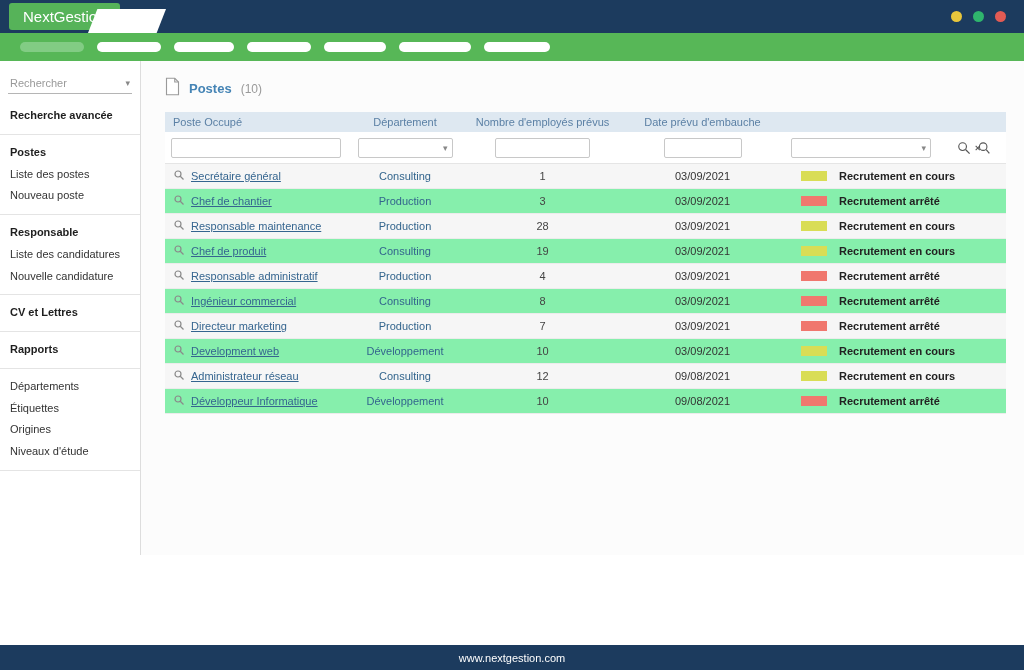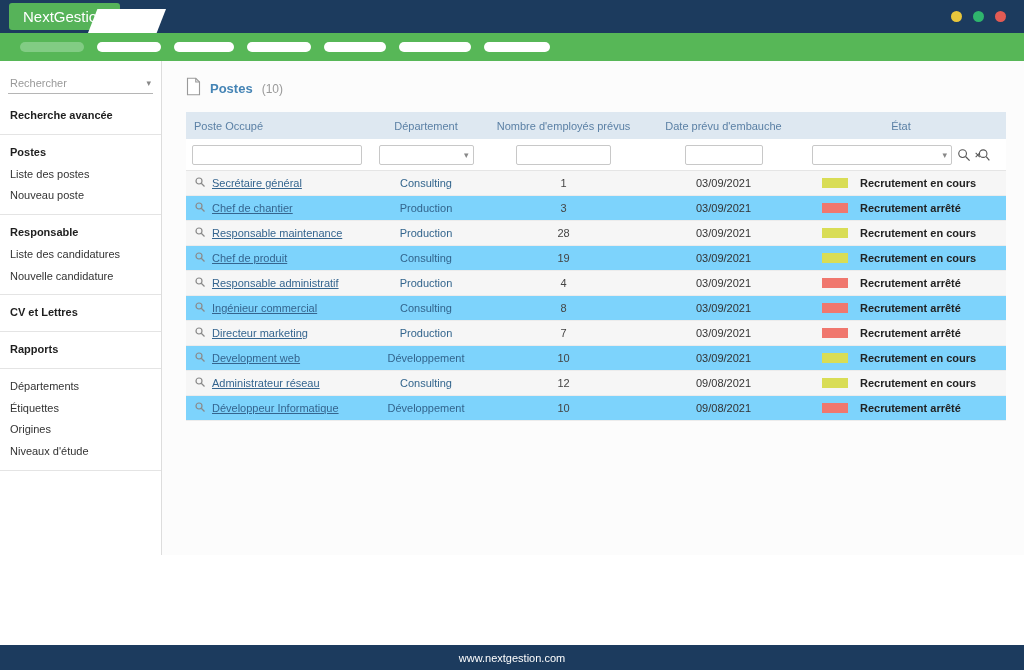--- a/index.html
+++ b/index.html
@@ -16,21 +16,21 @@
   .dot { width:11px; height:11px; border-radius:50%; }
   .dot-yellow { background:#e8c63c; } .dot-green { background:#2fb56d; } .dot-red { background:#e25b54; }
 
   
   .navbar { height:28px; background:#57b757; display:flex; align-items:center; gap:13px; padding-left:20px; }
   .nav-pill { height:10px; border-radius:6px; background:#fff; display:inline-block; }
   .nav-pill.active { background:#82cc84; }
 
   
   .content { display:flex; height:494px; background:#fff; }
-  .sidebar { width:162px; border-right:1px solid #ddd; font-size:11px; flex:none; }
+  .sidebar { width:141px; border-right:1px solid #ddd; font-size:11px; flex:none; }
   .search-box { margin:12px 8px 4px 8px; border-bottom:1px solid #b5b5b5; color:#999;
                 display:flex; justify-content:space-between; align-items:center; padding:4px 2px; cursor:pointer; }
   .caret { color:#888; font-size:9px; }
   .side-group { border-bottom:1px solid #e4e4e4; padding:7px 0; }
   .side-item { padding:4px 10px; color:#333; cursor:pointer; line-height:1.25; }
   .side-item.bold { font-weight:bold; color:#1e1e1e; }
 
   .main { flex:1; background:#fcfcfc; padding:16px 18px 0 24px; }
   .main-header { display:flex; align-items:center; gap:9px; }
   .page-title { color:#4584b5; font-weight:bold; font-size:13px; }
@@ -39,34 +39,34 @@
   .toolbar { display:flex; align-items:center; margin-top:16px; }
   .legend { display:flex; gap:32px; margin-left:80px; }
   .legend-item { display:flex; align-items:center; gap:9px; font-size:11px; font-weight:bold; color:#222; }
   .legend-swatch { width:28px; height:10px; flex:none; }
   .add-btn { margin-left:auto; background:#a06dad; color:#fff; font-weight:bold; font-size:11px;
              border:none; border-radius:3px; padding:7px 13px; letter-spacing:.4px; cursor:pointer;
              font-family:"Liberation Sans",sans-serif; }
 
   .table { margin-top:12px; }
   .grid-row { display:grid; grid-template-columns:190px 100px 175px 145px 1fr; align-items:center; }
-  .thead { background:#dee8f1; color:#5b80a5; font-size:11px; height:27px; }
+  .thead { background:#dee8f1; color:#5b80a5; font-size:11px; height:20px; }
   .th { text-align:center; }
   .th.first { text-align:left; padding-left:8px; }
   .filters { height:32px; background:#fff; border-bottom:1px solid #e5e5e5; }
   .f-input { height:20px; border:1px solid #c8c8c8; border-radius:2px; font-size:11px; padding:0 4px;
              font-family:"Liberation Sans",sans-serif; }
   .f-poste { width:170px; margin-left:6px; }
   .f-center { justify-self:center; }
   .f-select { height:20px; border:1px solid #c8c8c8; border-radius:2px; background:#fff;
               display:flex; align-items:center; justify-content:flex-end; padding:0 4px; cursor:pointer; }
   .f-etat-cell { display:flex; align-items:center; padding:0 14px 0 16px; }
   .icon-btn { background:none; border:none; cursor:pointer; padding:2px; display:flex; align-items:center; }
 
-  .trow { height:25px; border-bottom:1px solid #ececec; font-size:11px; background:#7dd3fc; cursor:default; }
+  .trow { height:25px; border-bottom:1px solid #ececec; font-size:11px; background:#86efac; cursor:default; }
   .tbody .trow:nth-child(odd) { background:#f6f6f6; }
   .c-poste { display:flex; align-items:center; gap:6px; padding-left:8px; }
   .poste-link { color:#35658f; text-decoration:underline; cursor:pointer; }
   .c-dept { text-align:center; color:#33658d; }
   .c-num { text-align:center; color:#444; }
   .c-date { text-align:center; color:#333; }
   .c-etat { display:flex; align-items:center; gap:12px; padding-left:26px; font-weight:bold; color:#222; }
   .status-swatch { width:26px; height:10px; flex:none; }
 
   .footer { position:absolute; bottom:0; left:0; right:0; height:25px; background:#1c3b5e; color:#fff;
@@ -146,21 +146,20 @@
         <span class="page-count">(10)</span>
       </div>
 
 
       <div class="table">
         <div class="grid-row thead">
           <div class="th first">Poste Occupé</div>
           <div class="th">Département</div>
           <div class="th">Nombre d'employés prévus</div>
           <div class="th">Date prévu d'embauche</div>
-          <div class="th">État</div>
         </div>
 
         <div class="grid-row filters">
           <div><input class="f-input f-poste" style=""></div>
           <div class="f-select f-center" style="width:95px">
               <span class="caret">▾</span>
             </div>
           <input class="f-input f-center" style="width: 95px;">
           <input class="f-input f-center" style="width: 78px;">
           <div class="f-etat-cell">

